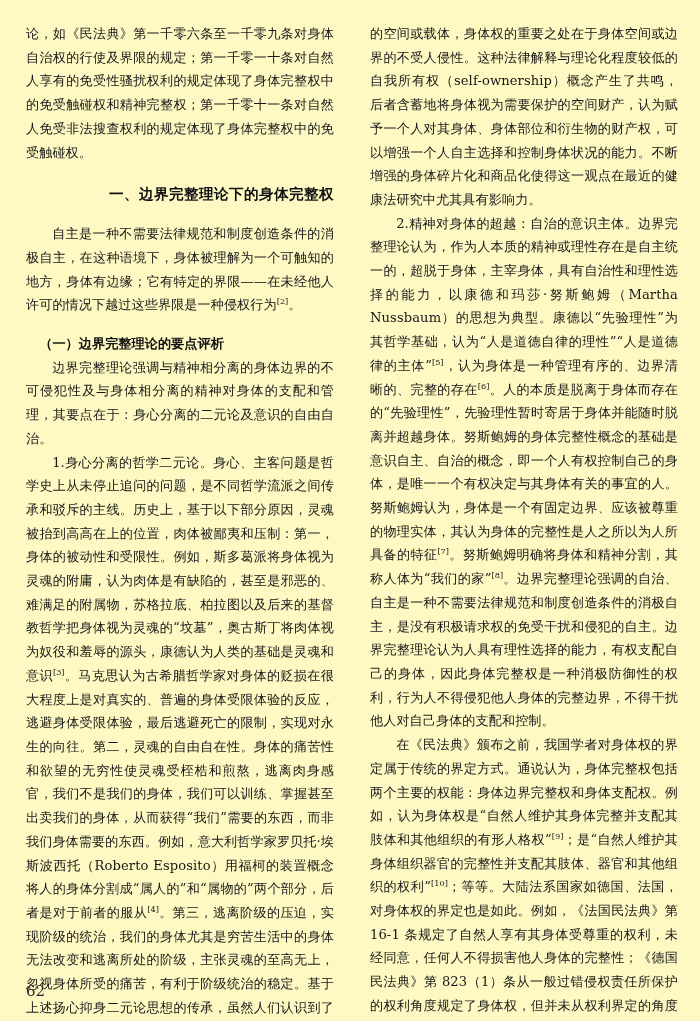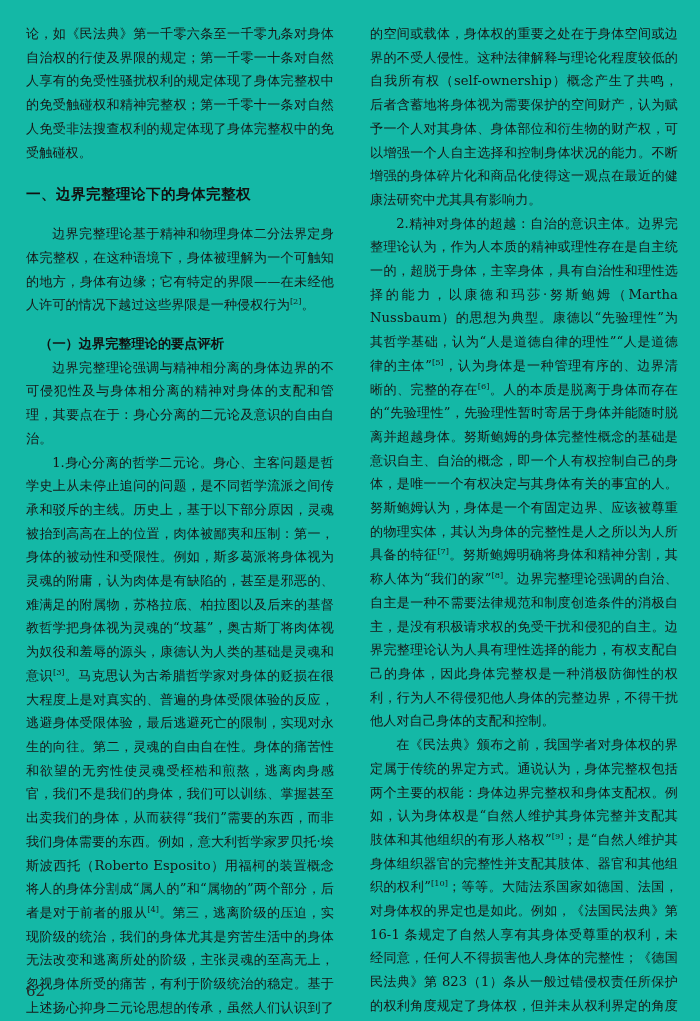--- a/index.html
+++ b/index.html
@@ -11,21 +11,21 @@
     width: 700px;
     height: 1021px;
     position: relative;
     overflow: hidden;
     font-family: "DejaVu Serif", "Liberation Serif", serif;
     color: #1a1a1a;
   }
   #page {
     position: absolute;
     inset: 0;
-    background: #14b8a6;
+    background: #fef9c3;
   }
   .columns {
     position: absolute;
     top: 22px;
     left: 26px;
     right: 22px;
     bottom: 50px;
     display: flex;
     gap: 36px;
   }
@@ -45,21 +45,21 @@
     color: #171717;
   }
   p.indent {
     text-indent: 2em;
   }
   h2.section-heading {
     margin: 19px 0 17px 0;
     font-size: 14.6px;
     line-height: 22px;
     font-weight: bold;
-    text-align: left;
+    text-align: right;
     letter-spacing: 0.4px;
     font-family: "DejaVu Sans", "Liberation Sans", sans-serif;
     color: #111111;
   }
   h3.sub-heading {
     margin: 15px 0 0 0;
     font-size: 13.2px;
     line-height: 23.7px;
     font-weight: bold;
     text-indent: 1em;
@@ -89,21 +89,21 @@
 <div id="page">
 
   <div class="columns">
 
     <div class="col">
 
       <p class="para">论，如《民法典》第一千零六条至一千零九条对身体自治权的行使及界限的规定；第一千零一十条对自然人享有的免受性骚扰权利的规定体现了身体完整权中的免受触碰权和精神完整权；第一千零十一条对自然人免受非法搜查权利的规定体现了身体完整权中的免受触碰权。</p>
 
       <h2 class="section-heading">一、边界完整理论下的身体完整权</h2>
 
-      <p class="para indent"><span>边界完整理论基于精神和物理身体二分法界定身体完整权，在这种语境下，身体被理解为一个可触知的地方，身体有边缘；它有特定的界限——在未经他人许可的情况下越过这些界限是一种侵权行为</span><span class="fn">[2]</span><span>。</span></p>
+      <p class="para indent"><span>自主是一种不需要法律规范和制度创造条件的消极自主，在这种语境下，身体被理解为一个可触知的地方，身体有边缘；它有特定的界限——在未经他人许可的情况下越过这些界限是一种侵权行为</span><span class="fn">[2]</span><span>。</span></p>
 
       <h3 class="sub-heading">（一）边界完整理论的要点评析</h3>
 
       <p class="para indent">边界完整理论强调与精神相分离的身体边界的不可侵犯性及与身体相分离的精神对身体的支配和管理，其要点在于：身心分离的二元论及意识的自由自治。</p>
 
       <p class="para indent"><span>1.身心分离的哲学二元论。身心、主客问题是哲学史上从未停止追问的问题，是不同哲学流派之间传承和驳斥的主线。历史上，基于以下部分原因，灵魂被抬到高高在上的位置，肉体被鄙夷和压制：第一，身体的被动性和受限性。例如，斯多葛派将身体视为灵魂的附庸，认为肉体是有缺陷的，甚至是邪恶的、难满足的附属物，苏格拉底、柏拉图以及后来的基督教哲学把身体视为灵魂的“坟墓”，奥古斯丁将肉体视为奴役和羞辱的源头，康德认为人类的基础是灵魂和意识</span><span class="fn">[3]</span><span>。马克思认为古希腊哲学家对身体的贬损在很大程度上是对真实的、普遍的身体受限体验的反应，逃避身体受限体验，最后逃避死亡的限制，实现对永生的向往。第二，灵魂的自由自在性。身体的痛苦性和欲望的无穷性使灵魂受桎梏和煎熬，逃离肉身感官，我们不是我们的身体，我们可以训练、掌握甚至出卖我们的身体，从而获得“我们”需要的东西，而非我们身体需要的东西。例如，意大利哲学家罗贝托·埃斯波西托（Roberto Esposito）用福柯的装置概念将人的身体分割成“属人的”和“属物的”两个部分，后者是对于前者的服从</span><span class="fn">[4]</span><span>。第三，逃离阶级的压迫，实现阶级的统治，我们的身体尤其是穷苦生活中的身体无法改变和逃离所处的阶级，主张灵魂的至高无上，忽视身体所受的痛苦，有利于阶级统治的稳定。基于上述扬心抑身二元论思想的传承，虽然人们认识到了身体的重要性，但仍将其看作一种受灵魂或精神支配之载体，认为身体是次要的东西，是实现人格的工具。边界完整理论便是基于此种理论，认为身体属于一种有边界</span></p>
 
     </div>
 
     <div class="col">

